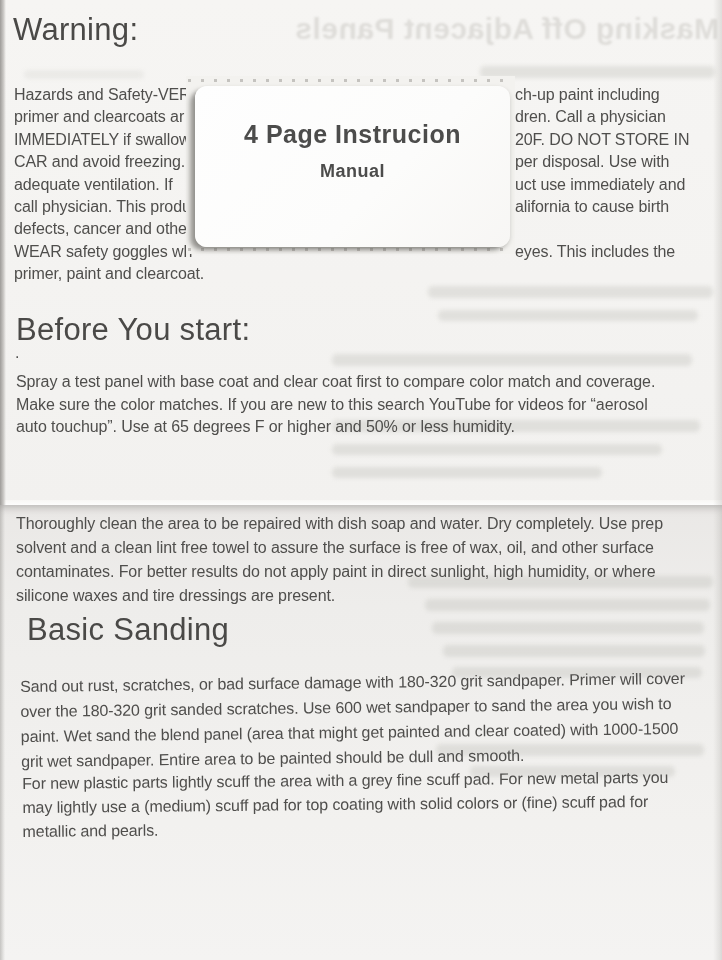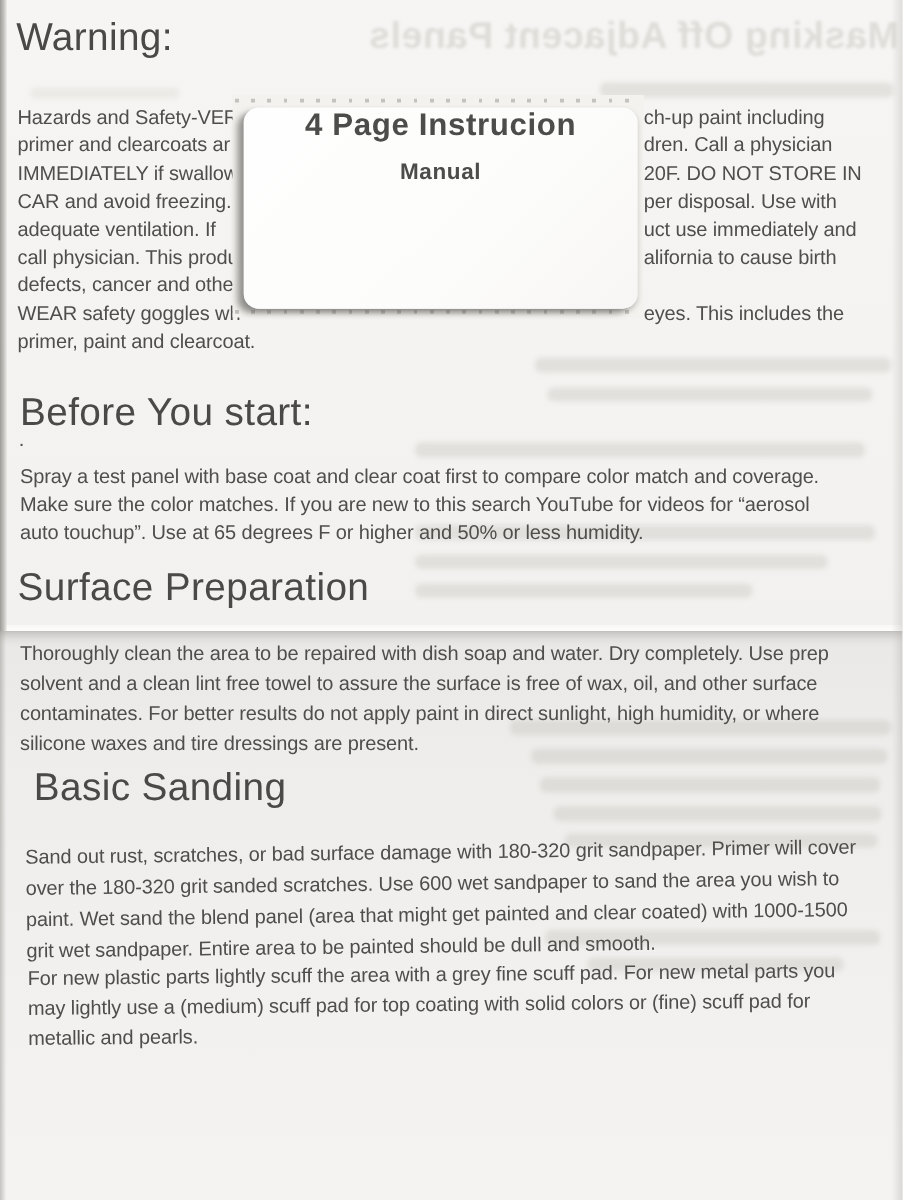--- a/index.html
+++ b/index.html
@@ -57,21 +57,21 @@
   .perf{position:absolute;left:2px;width:323px;height:3px;
       background:repeating-linear-gradient(90deg,#b9b7b3 0 3px,rgba(0,0,0,0) 3px 13px);
       opacity:.8;}
   .perf.top{top:3px;}
   .perf.bottom{top:172px;}
   .label{position:absolute;left:195px;top:86px;width:315px;height:161px;z-index:5;
       background:linear-gradient(135deg,#fefefe 0%,#fcfcfb 60%,#f7f6f4 100%);
       border-radius:12px;
       box-shadow:-6px 4px 5px -1px rgba(85,83,80,.55), 0 2px 4px rgba(110,108,104,.3);
       display:flex;flex-direction:column;align-items:center;}
-  .label .l1{font-size:25px;font-weight:bold;color:#4c4c4b;letter-spacing:.5px;}
+  .label .l1{margin-top:34px;font-size:25px;font-weight:bold;color:#4c4c4b;letter-spacing:.5px;}
   .label .l2{margin-top:12px;font-size:18px;font-weight:bold;color:#4c4c4b;letter-spacing:.5px;}
 </style>
 </head>
 <body>
 
 <div id="page">
 
   <div class="sheet-top"></div>
   <div class="sheet-top-edge"></div>
   <div class="sheet-bottom"></div>
@@ -143,21 +143,20 @@
   </div>
 
   <div class="h1" style="left:16px;top:310px;">Before You start:</div>
   <div class="stray-dot">.</div>
   <div class="para p-before">
     <div>Spray a test panel with base coat and clear coat first to compare color match and coverage.</div>
     <div>Make sure the color matches.  If you are new to this search YouTube for videos for “aerosol</div>
     <div>auto touchup”.  Use at 65 degrees F or higher and 50% or less humidity.</div>
   </div>
 
-  <div class="h1" style="left:14px;top:450px;">Surface Preparation</div>
   <div class="para p-surface">
     <div>Thoroughly clean the area to be repaired with dish soap and water.  Dry completely. Use prep</div>
     <div>solvent and a clean lint free towel to assure the surface is free of wax, oil, and other surface</div>
     <div>contaminates. For better results do not apply paint in direct sunlight, high humidity, or where</div>
     <div>silicone waxes and tire dressings are present.</div>
   </div>
 
   <div class="h1" style="left:27px;top:610px;">Basic Sanding</div>
   <div class="para p-sand1">
     <div>Sand out rust, scratches, or bad surface damage with 180-320 grit sandpaper. Primer will cover</div>

